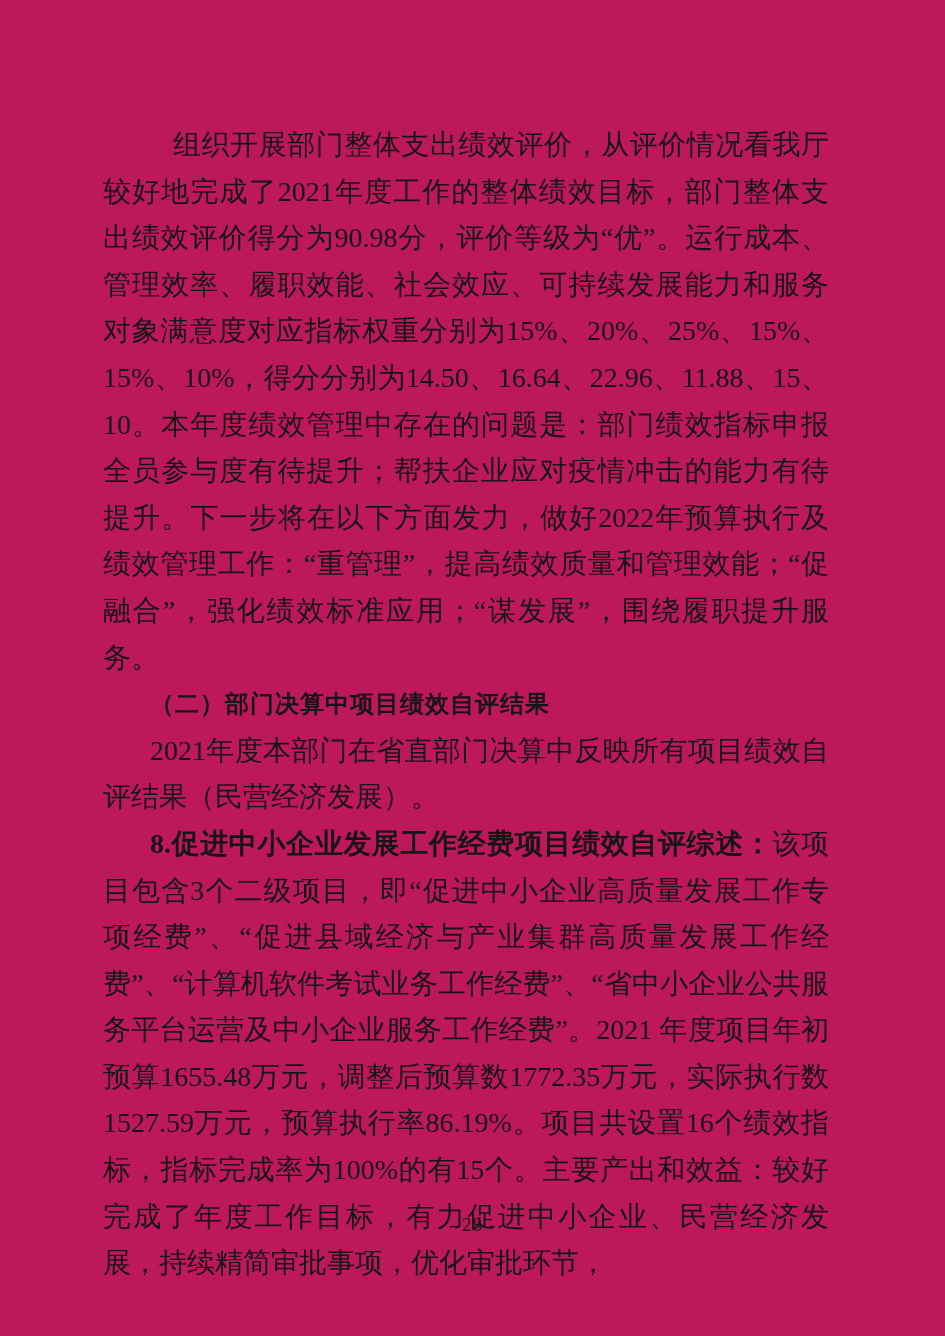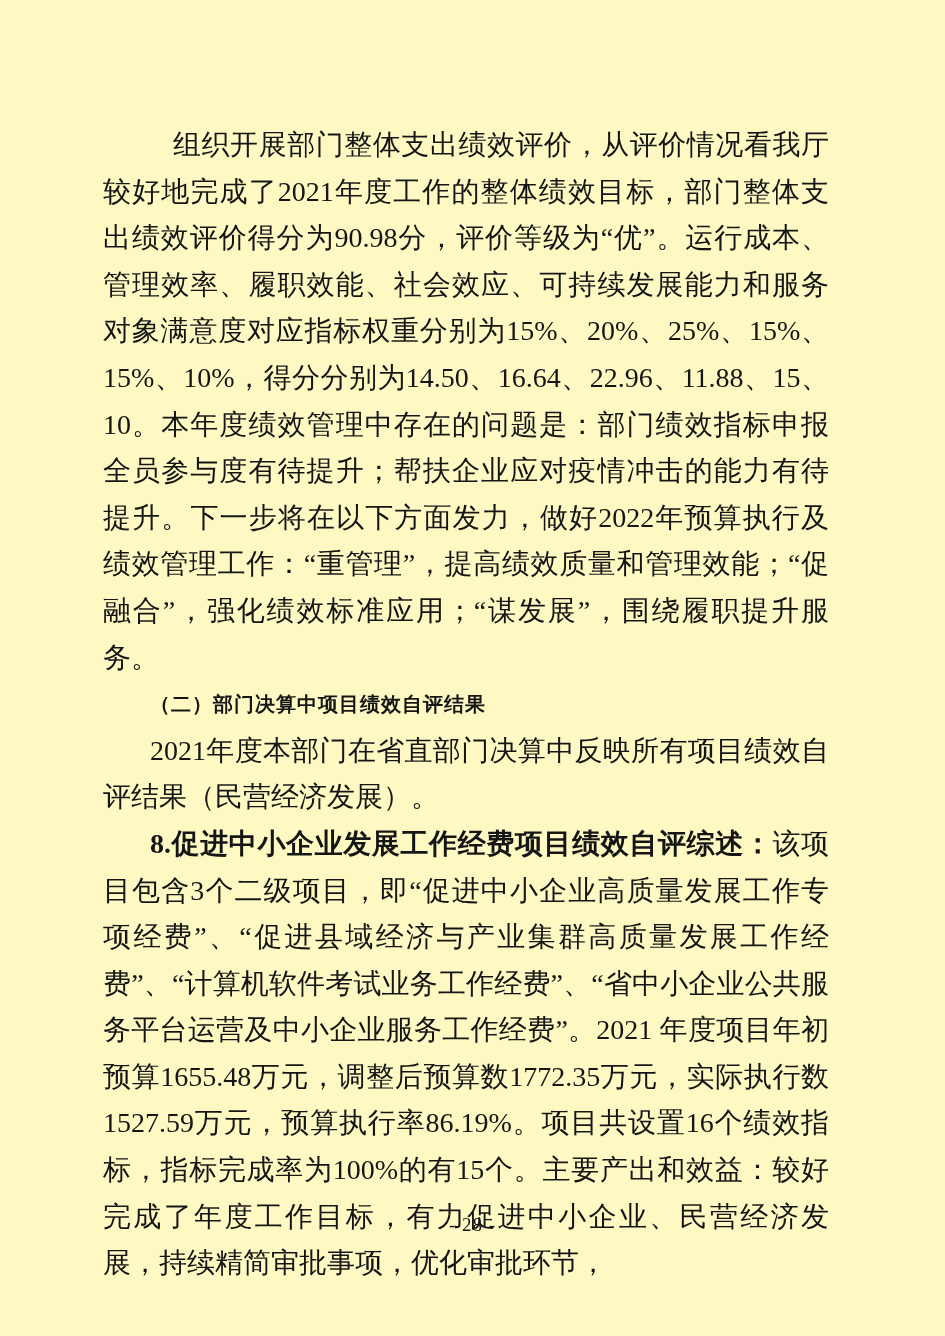--- a/index.html
+++ b/index.html
@@ -4,21 +4,21 @@
 <style>
   html, body {
     margin: 0;
     padding: 0;
     background: #ffffff;
   }
   .page {
     position: relative;
     width: 945px;
     height: 1336px;
-    background: #fef9c3;
+    background: #be185d;
     overflow: hidden;
     font-family: "Liberation Serif", "DejaVu Serif", serif;
     color: #151515;
   }
   .content {
     position: absolute;
     left: 103px;
     top: 122px;
     width: 726px;
     font-size: 28px;
@@ -29,21 +29,21 @@
   .para {
     margin: 0;
     text-indent: 70px;
   }
   .para-num {
     margin: 0;
     text-indent: 47px;
   }
   .heading {
     margin: 0;
-    font-size: 20px;
+    font-size: 24px;
     line-height: 46.6px;
     font-weight: bold;
     text-indent: 47px;
     letter-spacing: 1px;
   }
   .lead-bold {
     font-weight: bold;
   }
   .page-number {
     position: absolute;

